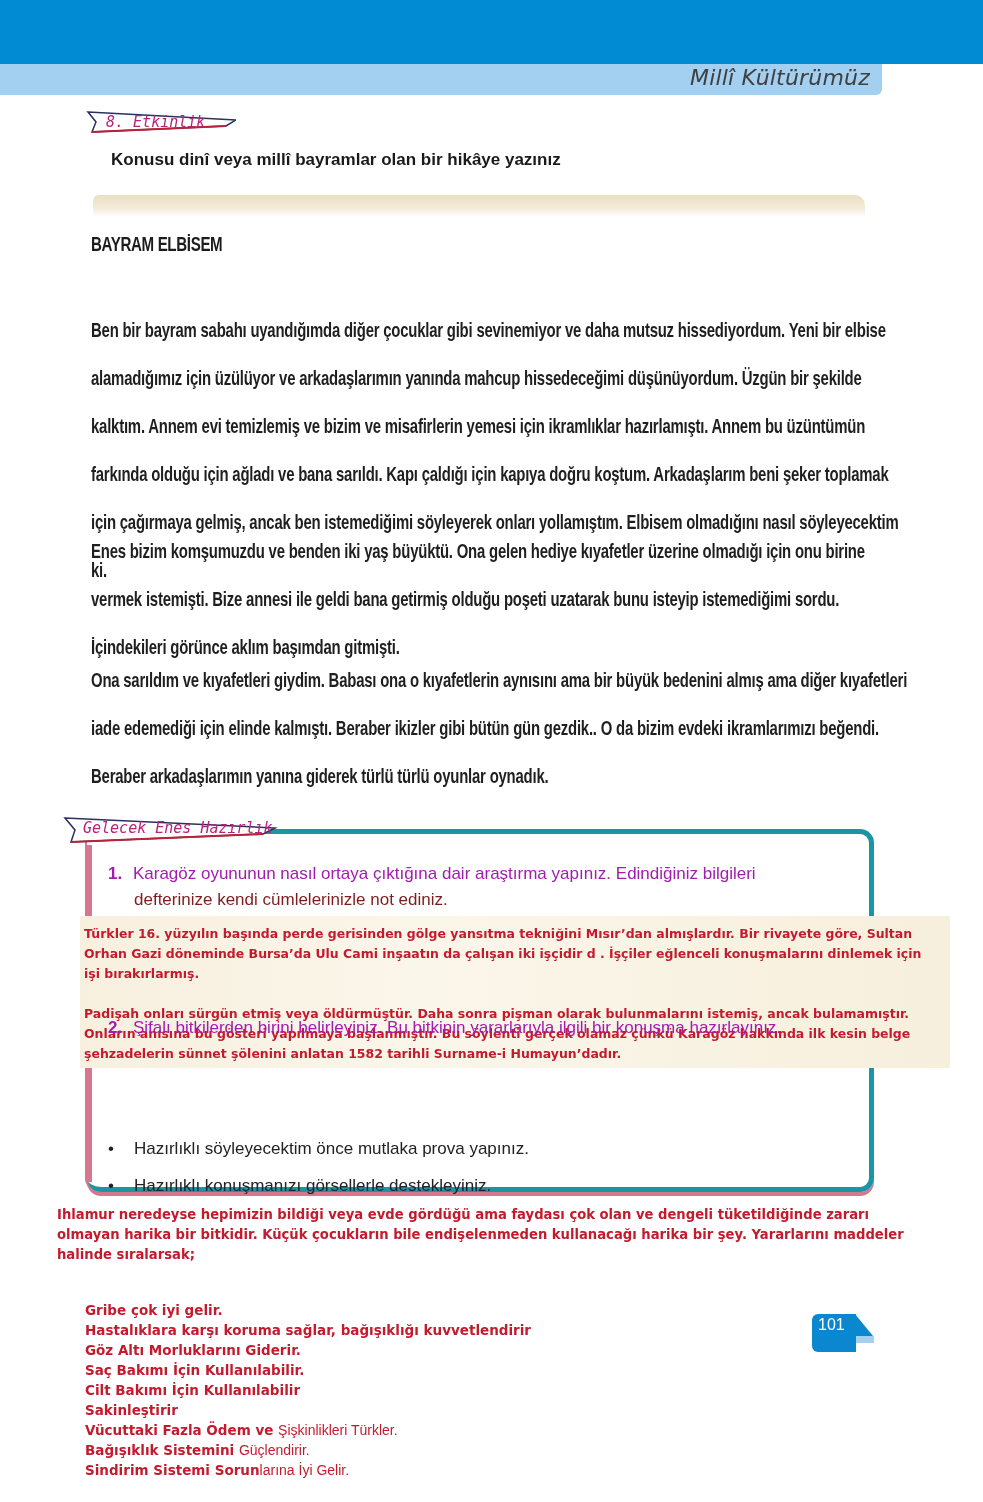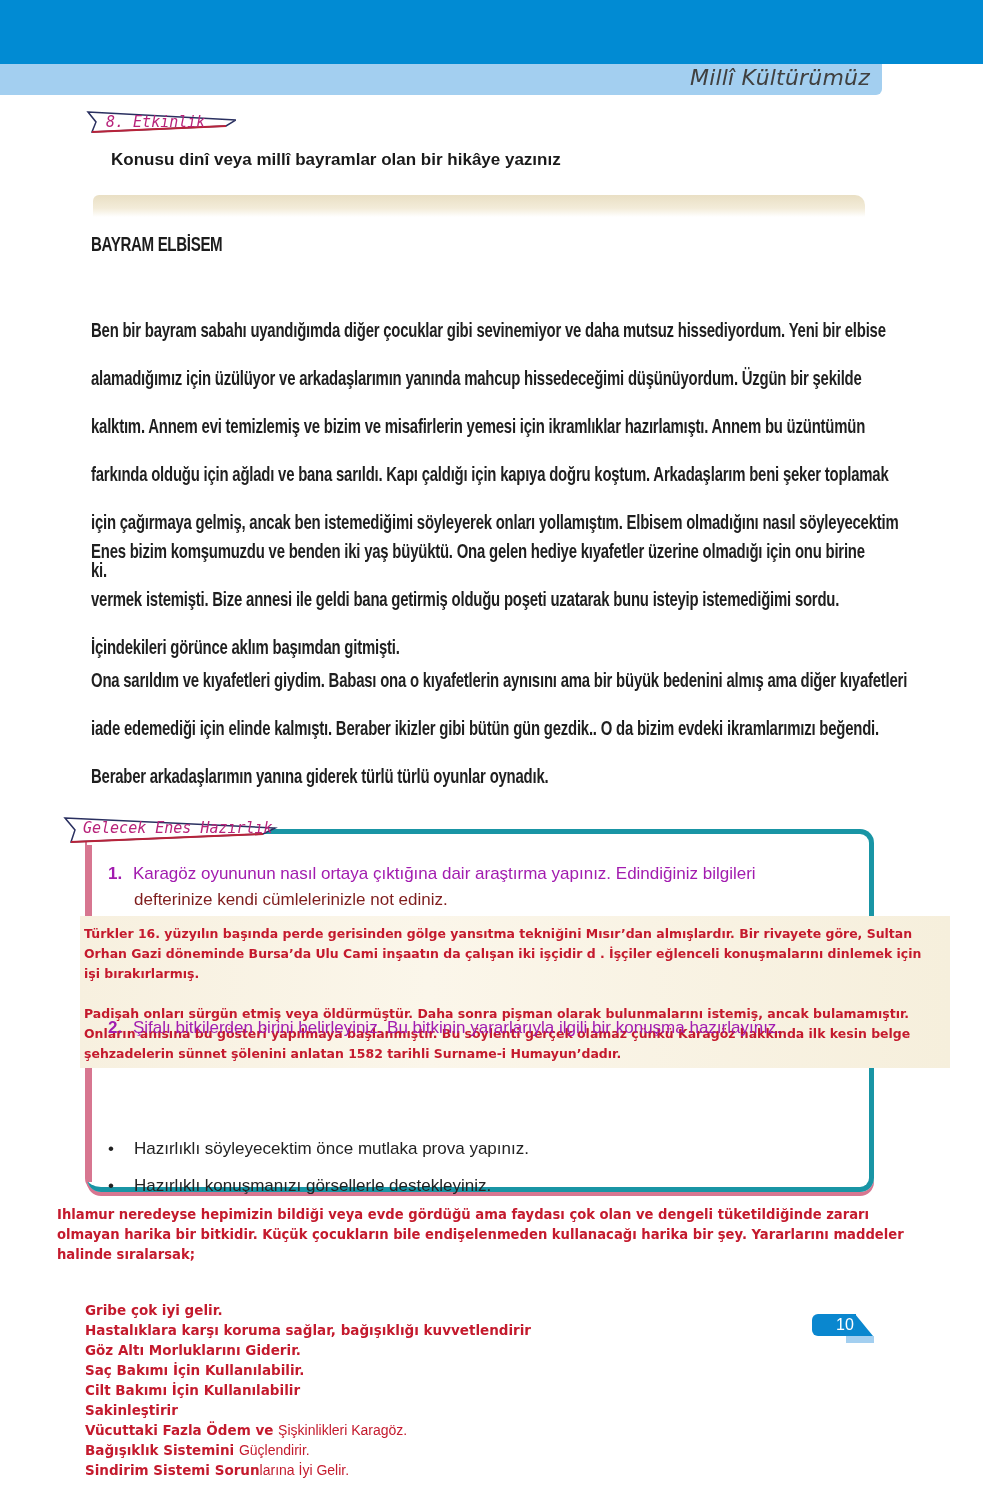--- a/index.html
+++ b/index.html
@@ -80,23 +80,23 @@
       font-size: 13px; line-height: 20px;
     }
     .answer-para { position: absolute; left: 84px; width: 880px; transform: scaleX(0.96); transform-origin: left top; }
     .answer-p1 { top: 924px; }
     .answer-p2 { top: 1004px; }
     .intro-para { position: absolute; left: 57px; top: 1204px; width: 930px; transform: scaleX(0.94); transform-origin: left top; font-size: 14px; line-height: 20px; }
     .benefits { position: absolute; left: 69px; top: 1284px; list-style: none; margin: 16px; padding: 0; }
     .benefits li { font-size: 13.5px; line-height: 20px; white-space: nowrap; }
     .normal-red { font-weight: normal; font-family: "Liberation Sans", sans-serif; font-size: 14px; }
     .page-badge {
-      position: absolute; left: 812px; top: 1314px; width: 44px; height: 22px;
+      position: absolute; left: 812px; top: 1314px; width: 44px; height: 38px;
       background: #0a87cf; border-radius: 6px 0 0 6px; color: #fff; font-size: 16px;
-      line-height: 22px; padding-left: 24px; box-sizing: border-box;
+      line-height: 22px; padding-left: 6px; box-sizing: border-box;
     }
     .page-badge-tail {
       position: absolute; left: 855px; top: 1314px; width: 0; height: 0;
       border-top: 22px solid #0a87cf; border-right: 18px solid transparent;
       transform: scaleY(-1);
     }
     .page-badge-shadow { position: absolute; left: 846px; top: 1336px; width: 28px; height: 7px; background: #a3cff0; }
   </style>
 </head>
 <body>
@@ -153,20 +153,20 @@
 </div>
 
 <div class="red-text intro-para">Ihlamur neredeyse hepimizin bildiği veya evde gördüğü ama faydası çok olan ve dengeli tüketildiğinde zararı olmayan harika bir bitkidir. Küçük çocukların bile endişelenmeden kullanacağı harika bir şey. Yararlarını maddeler halinde sıralarsak;</div>
 <ul class="benefits red-text">
   <li><span>Gribe çok iyi gelir.</span><span class="normal-red"></span></li>
   <li><span>Hastalıklara karşı koruma sağlar, bağışıklığı kuvvetlendirir</span><span class="normal-red"></span></li>
   <li><span> Göz Altı Morluklarını Giderir.</span><span class="normal-red"></span></li>
   <li><span>Saç Bakımı İçin Kullanılabilir.</span><span class="normal-red"></span></li>
   <li><span>Cilt Bakımı İçin Kullanılabilir</span><span class="normal-red"></span></li>
   <li><span>Sakinleştirir</span><span class="normal-red"></span></li>
-  <li><span>Vücuttaki Fazla Ödem ve </span><span class="normal-red">Şişkinlikleri Karagöz.</span></li>
+  <li><span>Vücuttaki Fazla Ödem ve </span><span class="normal-red">Şişkinlikleri Türkler.</span></li>
   <li><span> Bağışıklık Sistemini </span><span class="normal-red">Güçlendirir.</span></li>
   <li><span>Sindirim Sistemi Sorun</span><span class="normal-red">larına İyi Gelir.</span></li>
 </ul>
 
 <div class="page-badge-shadow"></div>
 <div class="page-badge">101</div>
 <div class="page-badge-tail"></div>
 
 </body></html>

